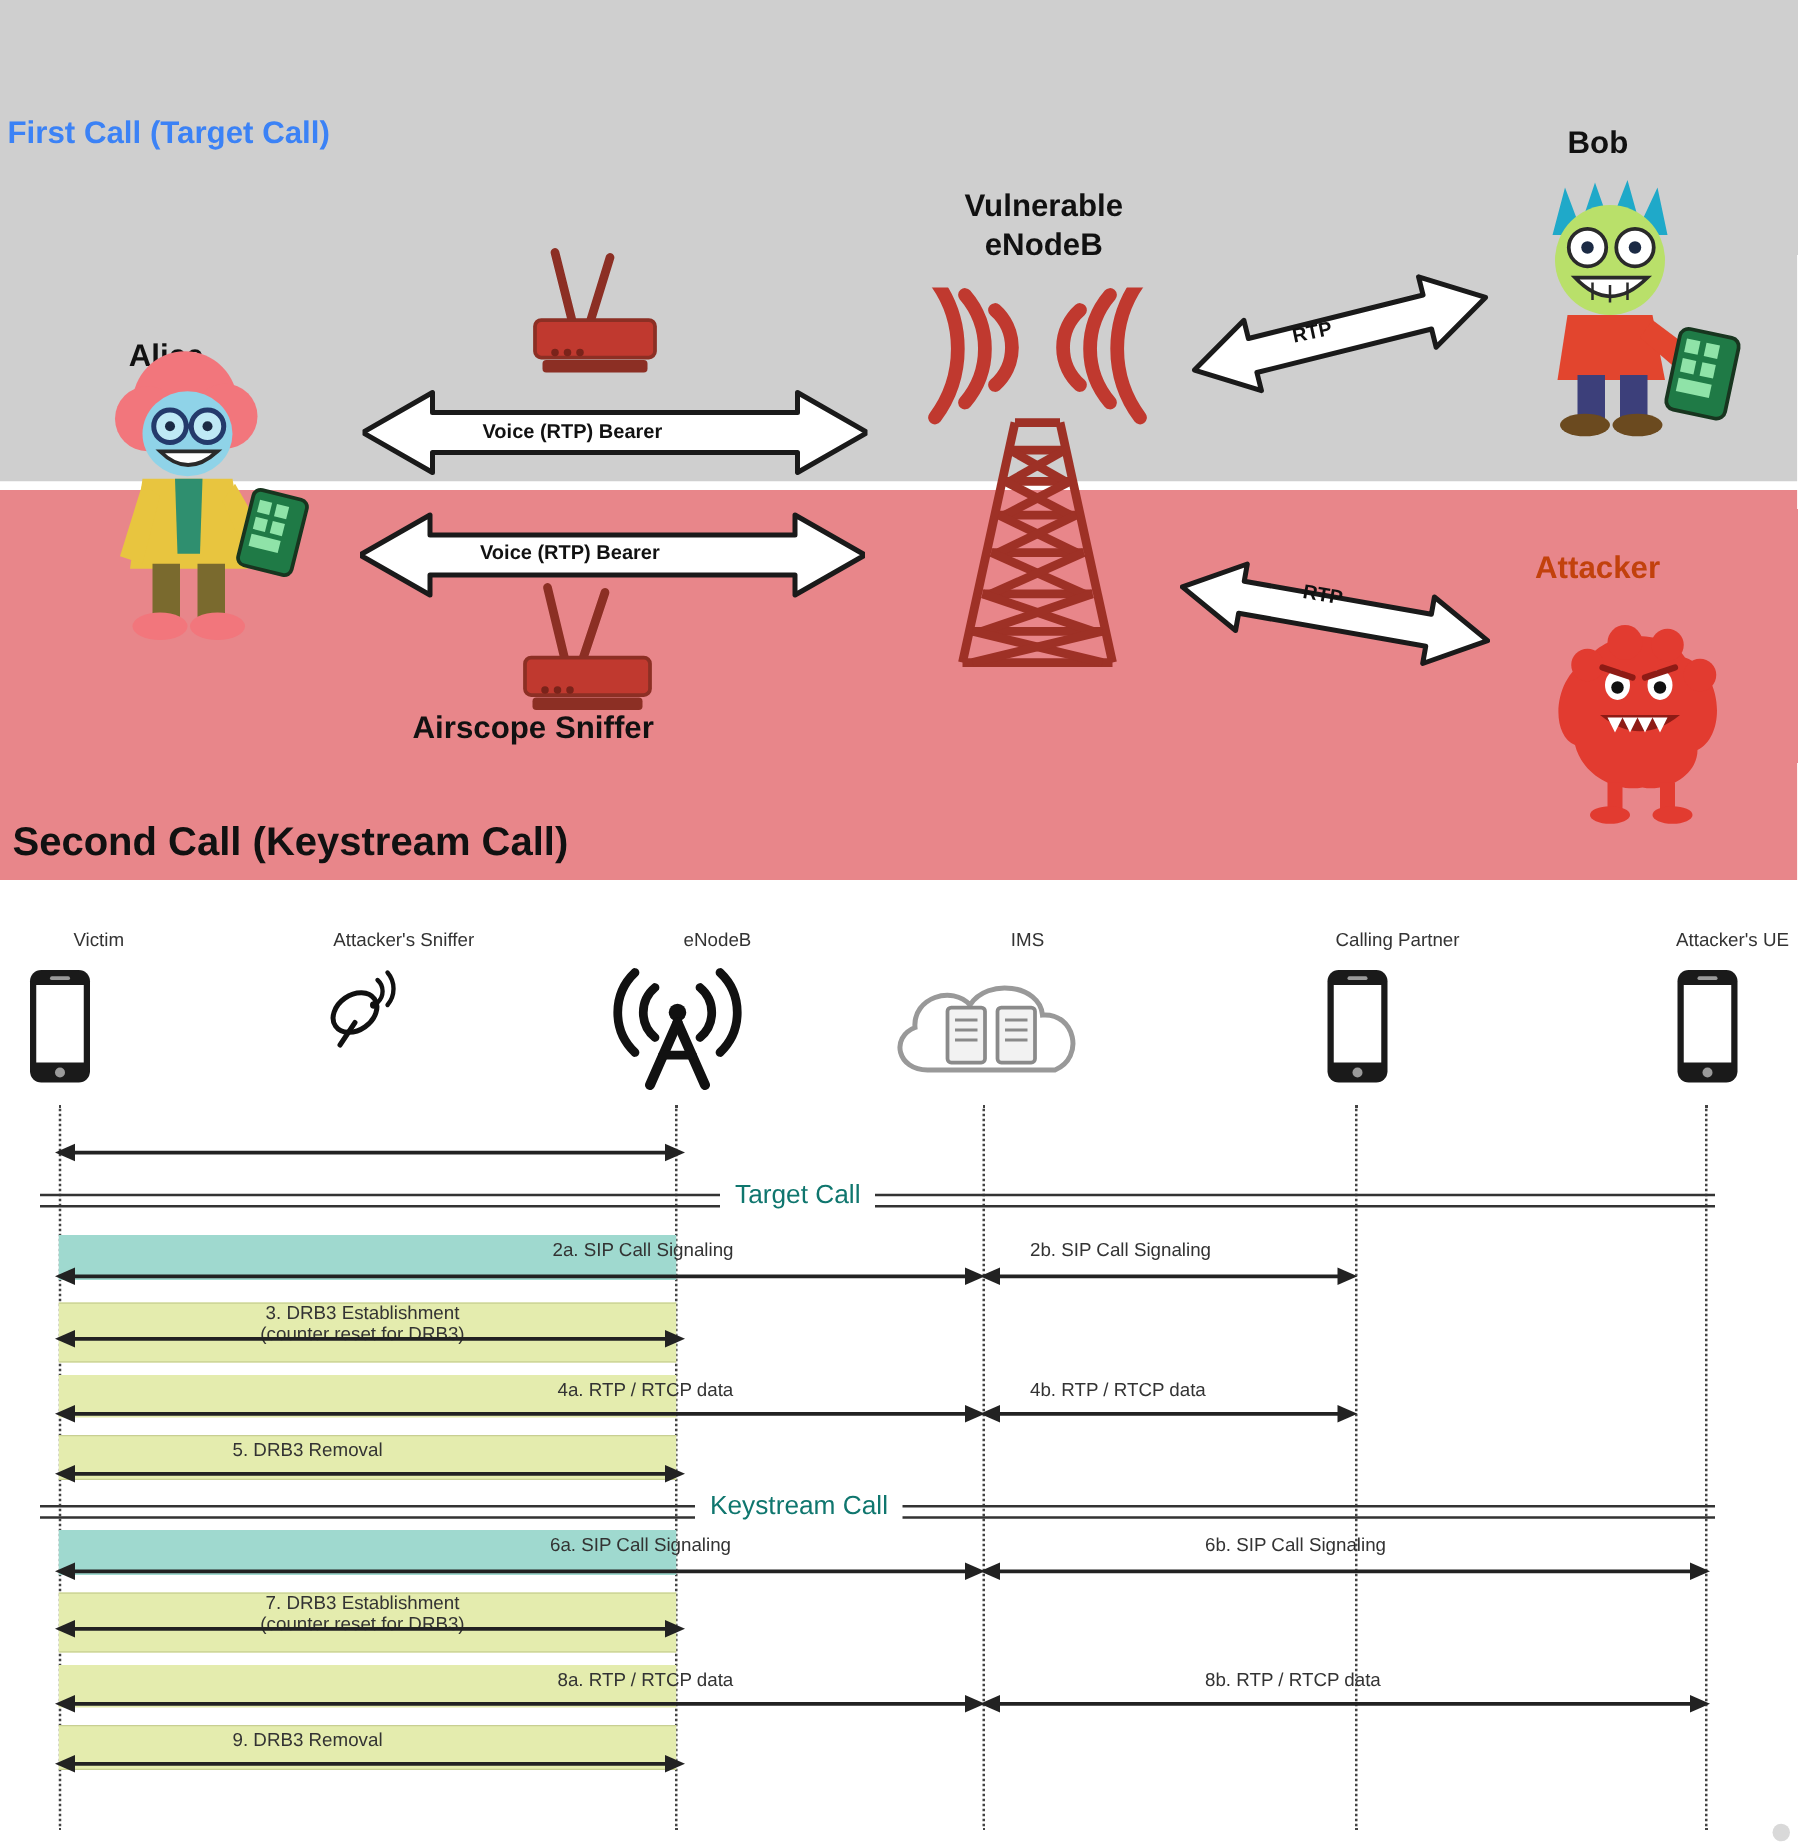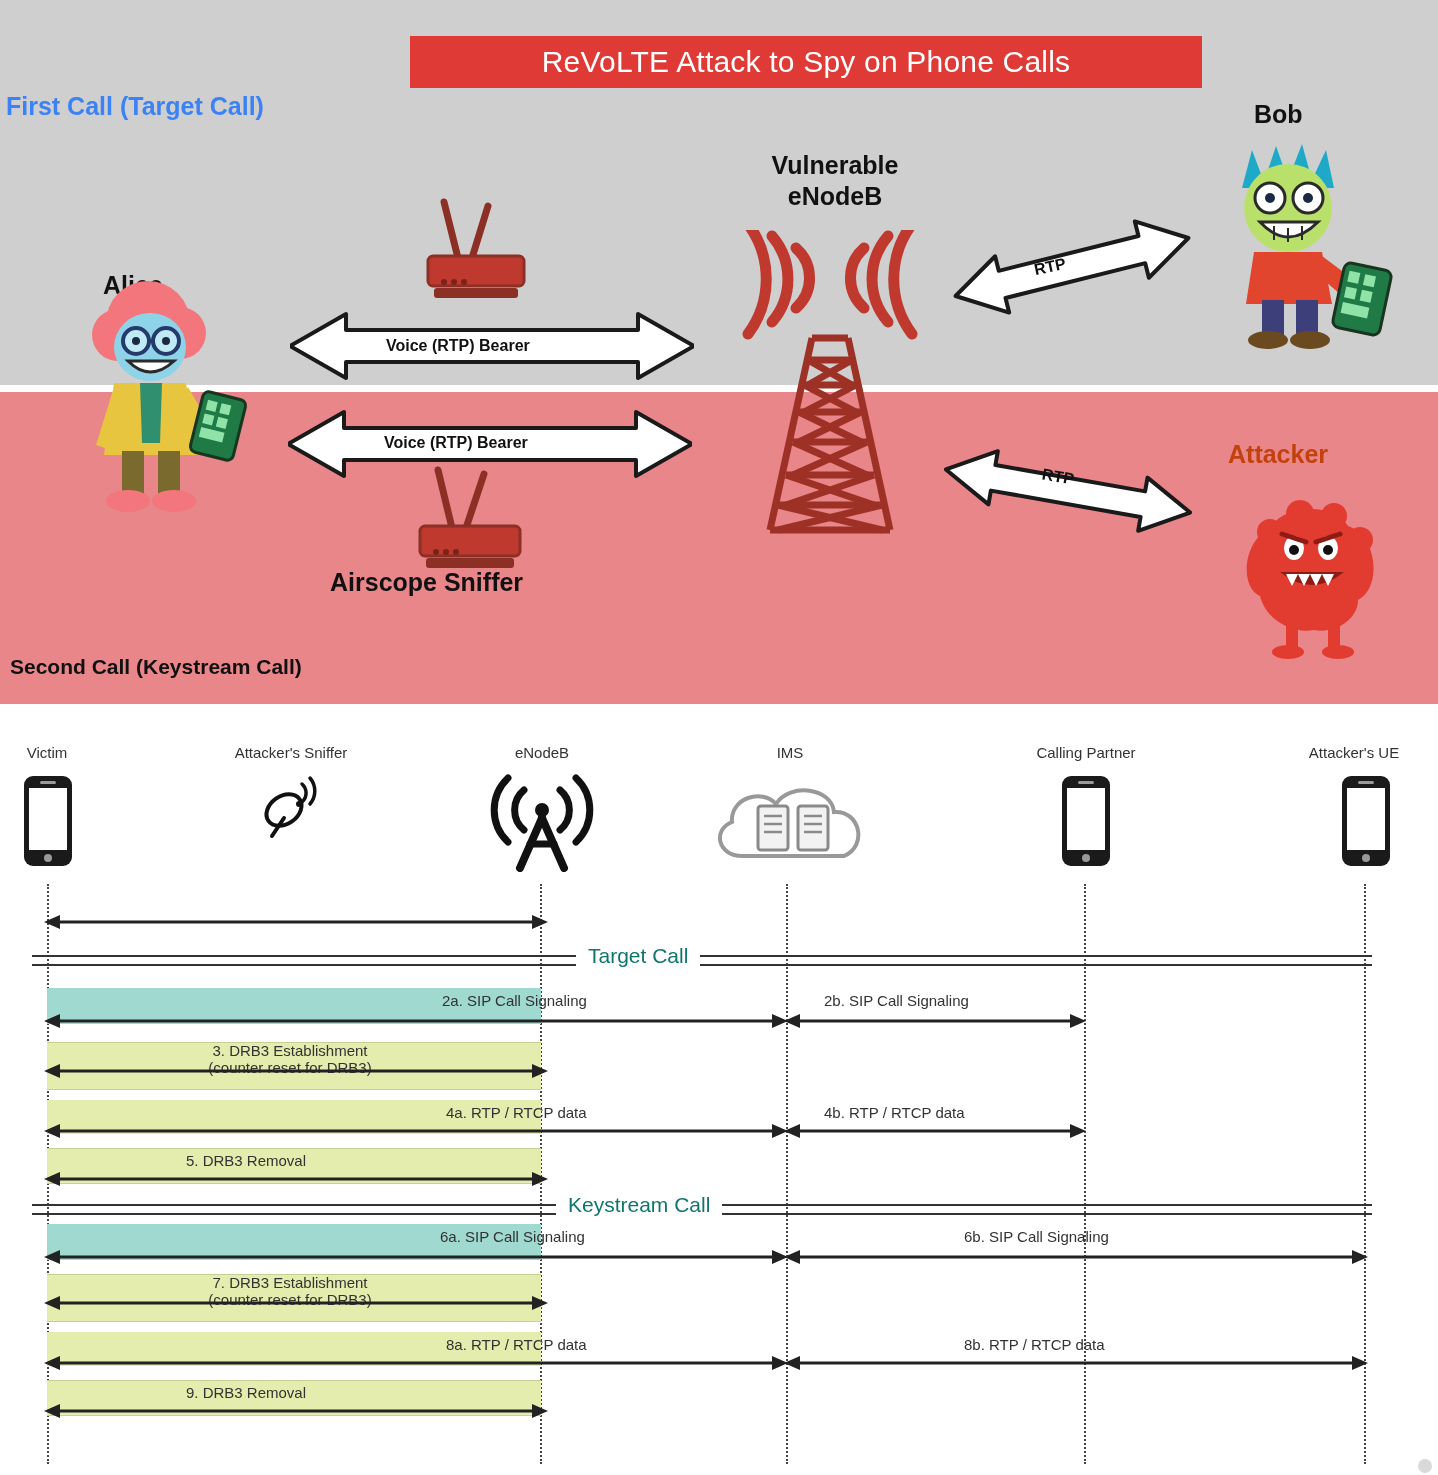--- a/index.html
+++ b/index.html
@@ -53,21 +53,21 @@
   .label-firstcall {
     position: absolute;
     left: 6px; top: 92px;
     font-size: 25px;
     font-weight: bold;
     color: #3b82f6;
   }
   .label-secondcall {
     position: absolute;
     left: 10px; top: 655px;
-    font-size: 21px;
+    font-size: 32px;
     font-weight: bold;
     color: #111;
   }
   .label-alice {
     position: absolute;
     left: 103px; top: 238px;
     font-size: 25px; font-weight: bold; color:#111;margin-top:33px;
   }
   .label-bob {
     position: absolute;
@@ -114,20 +114,21 @@
     left: 0; top: 712px;
     width: 1438px; height: 763px;
     background: #ffffff;
   }
   .seq-head {
     position: absolute;
     font-size: 15px;
     color: #333;
     text-align: center;
     white-space: nowrap;
+    margin-left: 32px;
   }
   .lifeline {
     position: absolute;
     width: 0;
     border-left: 2px dotted #444;
   }
   .actor-icon { position: absolute; }
 
   .msg-band {
     position: absolute;
@@ -171,21 +172,20 @@
 </style>
 </head>
 <body>
 
 <div id="page">
 
   <div class="top-panel">
     <div class="band-gray"></div>
     <div class="band-red"></div>
 
-    <div class="title-banner">ReVoLTE Attack to Spy on Phone Calls</div>
 
     <div class="label-firstcall">First Call (Target Call)</div>
     <div class="label-secondcall">Second Call (Keystream  Call)</div>
 
     <div class="label-alice">Alice</div>
     <div class="figure" style="left:70px; top:275px;">
       <svg width="190" height="250" viewBox="0 0 190 250">
 
         <circle cx="78" cy="48" r="42" fill="#f2767c"></circle>
         <circle cx="48" cy="60" r="26" fill="#f2767c"></circle>

